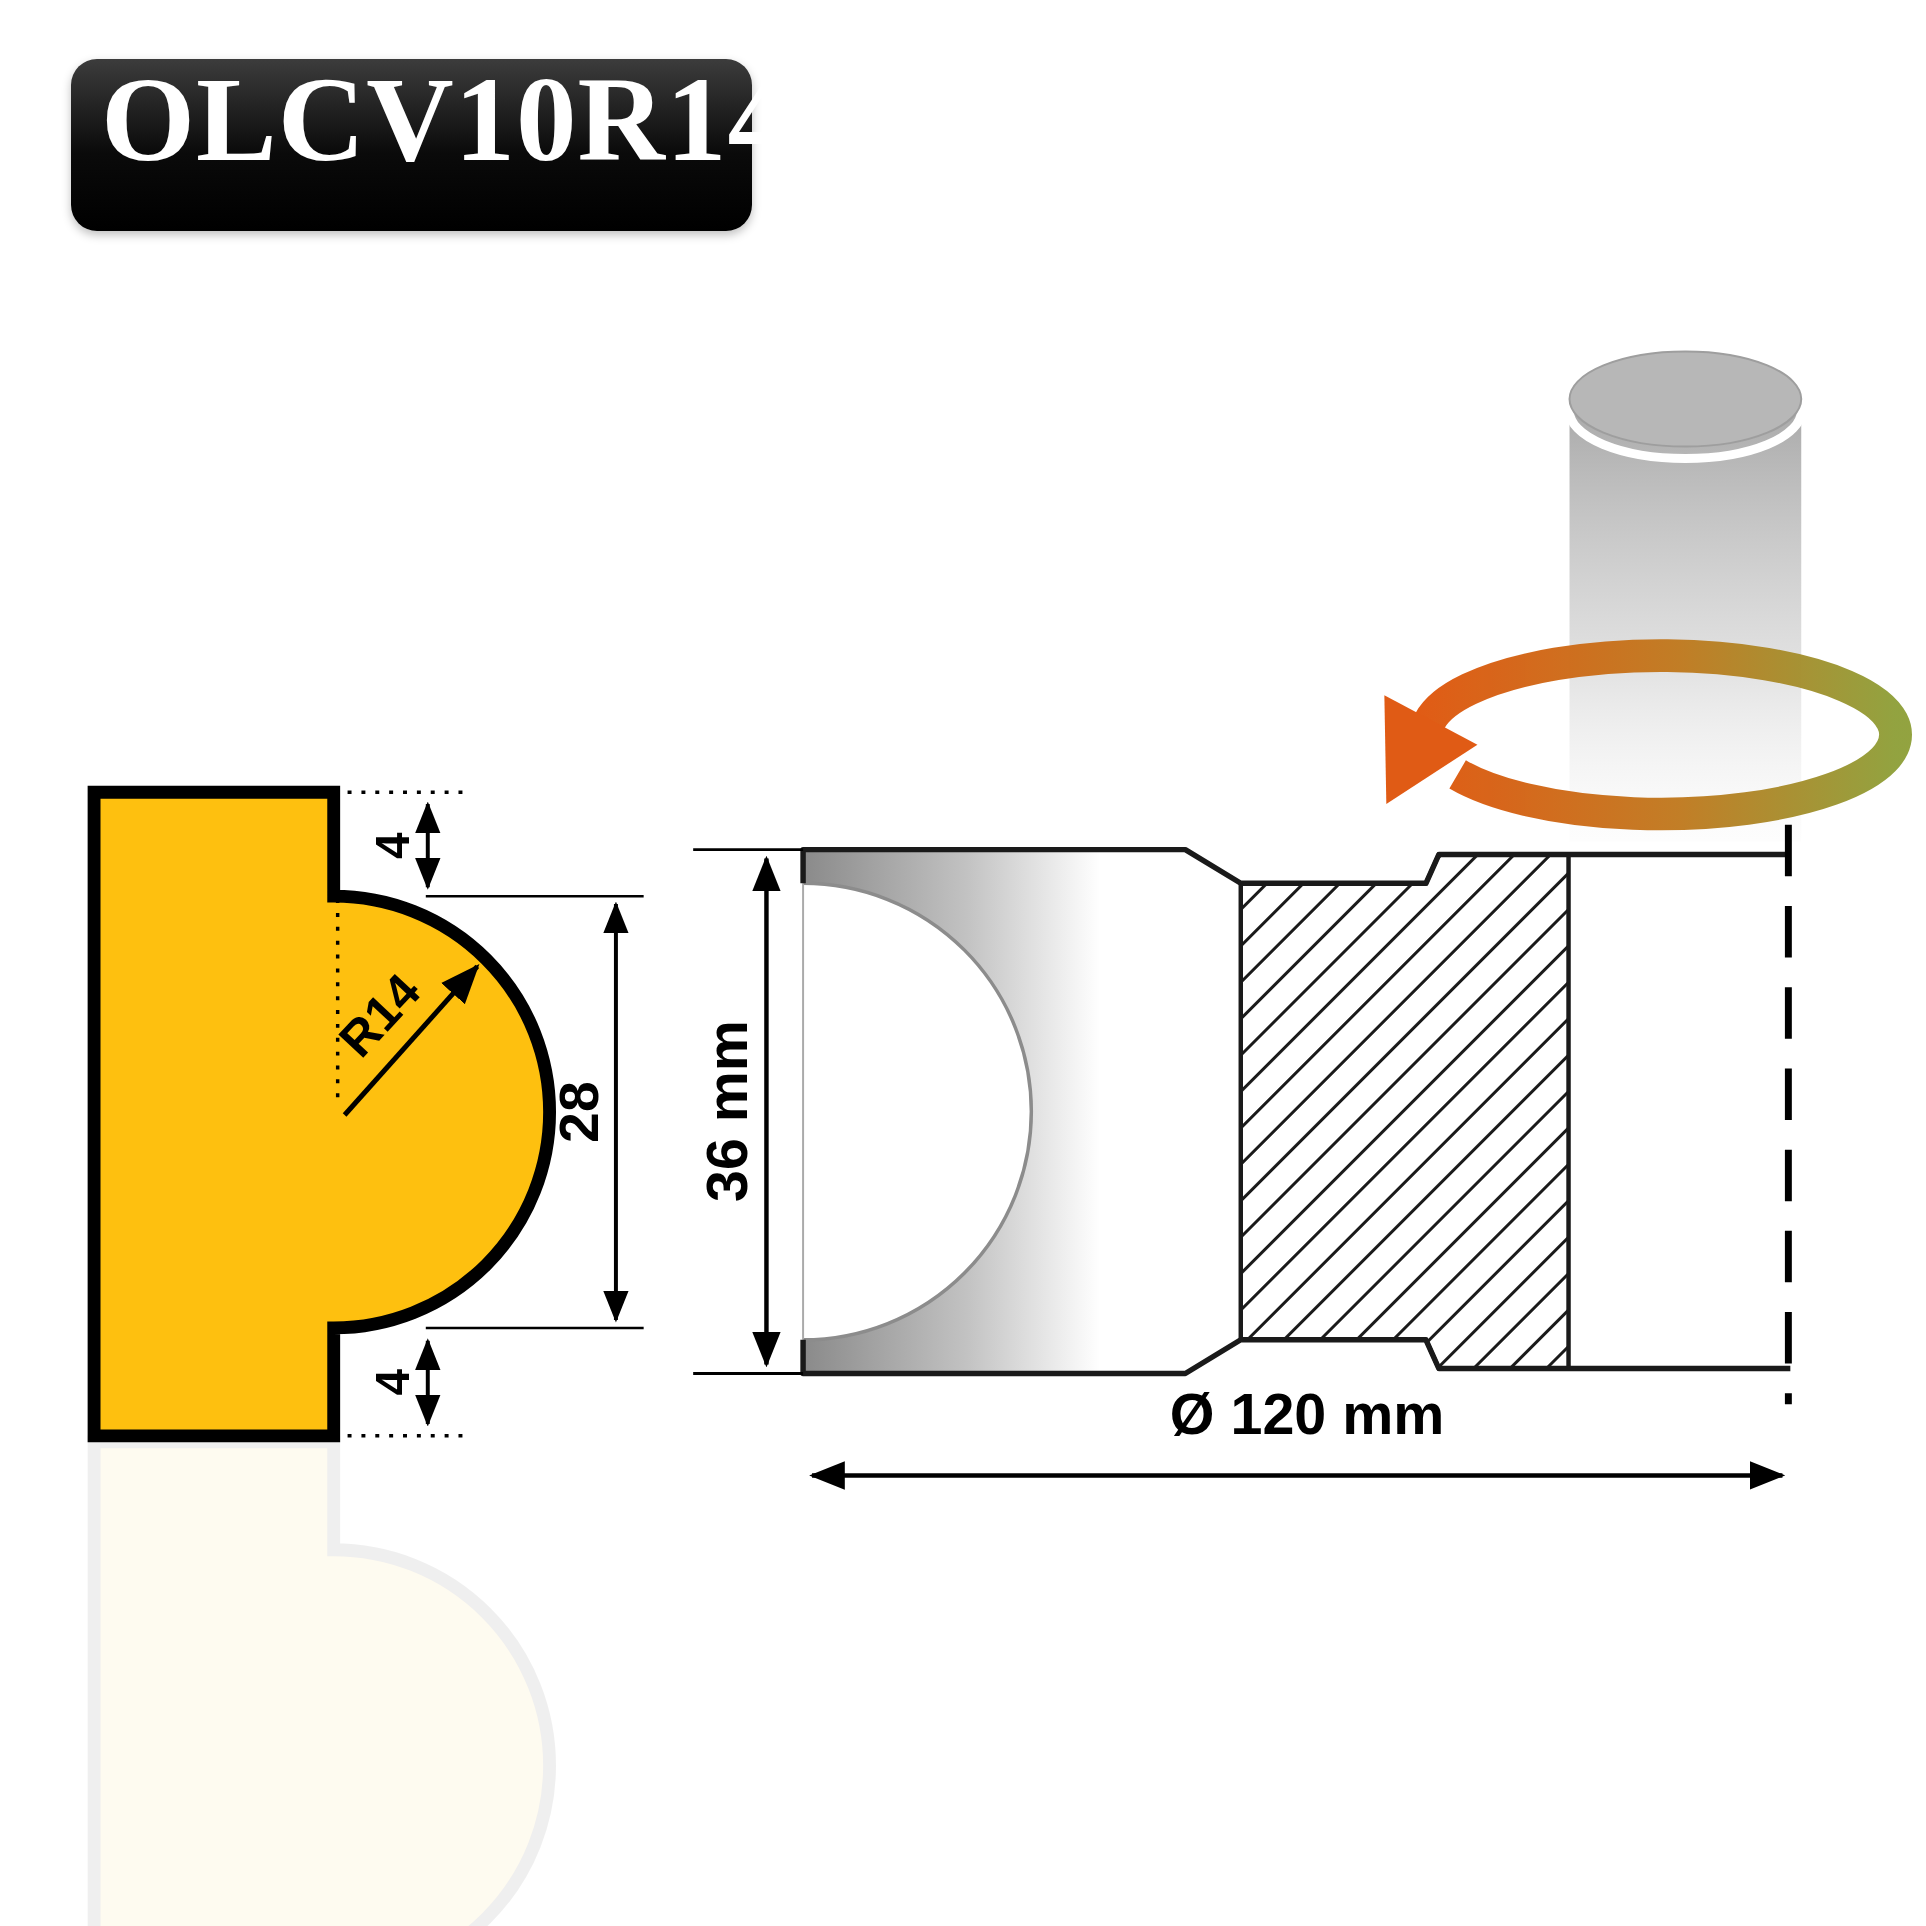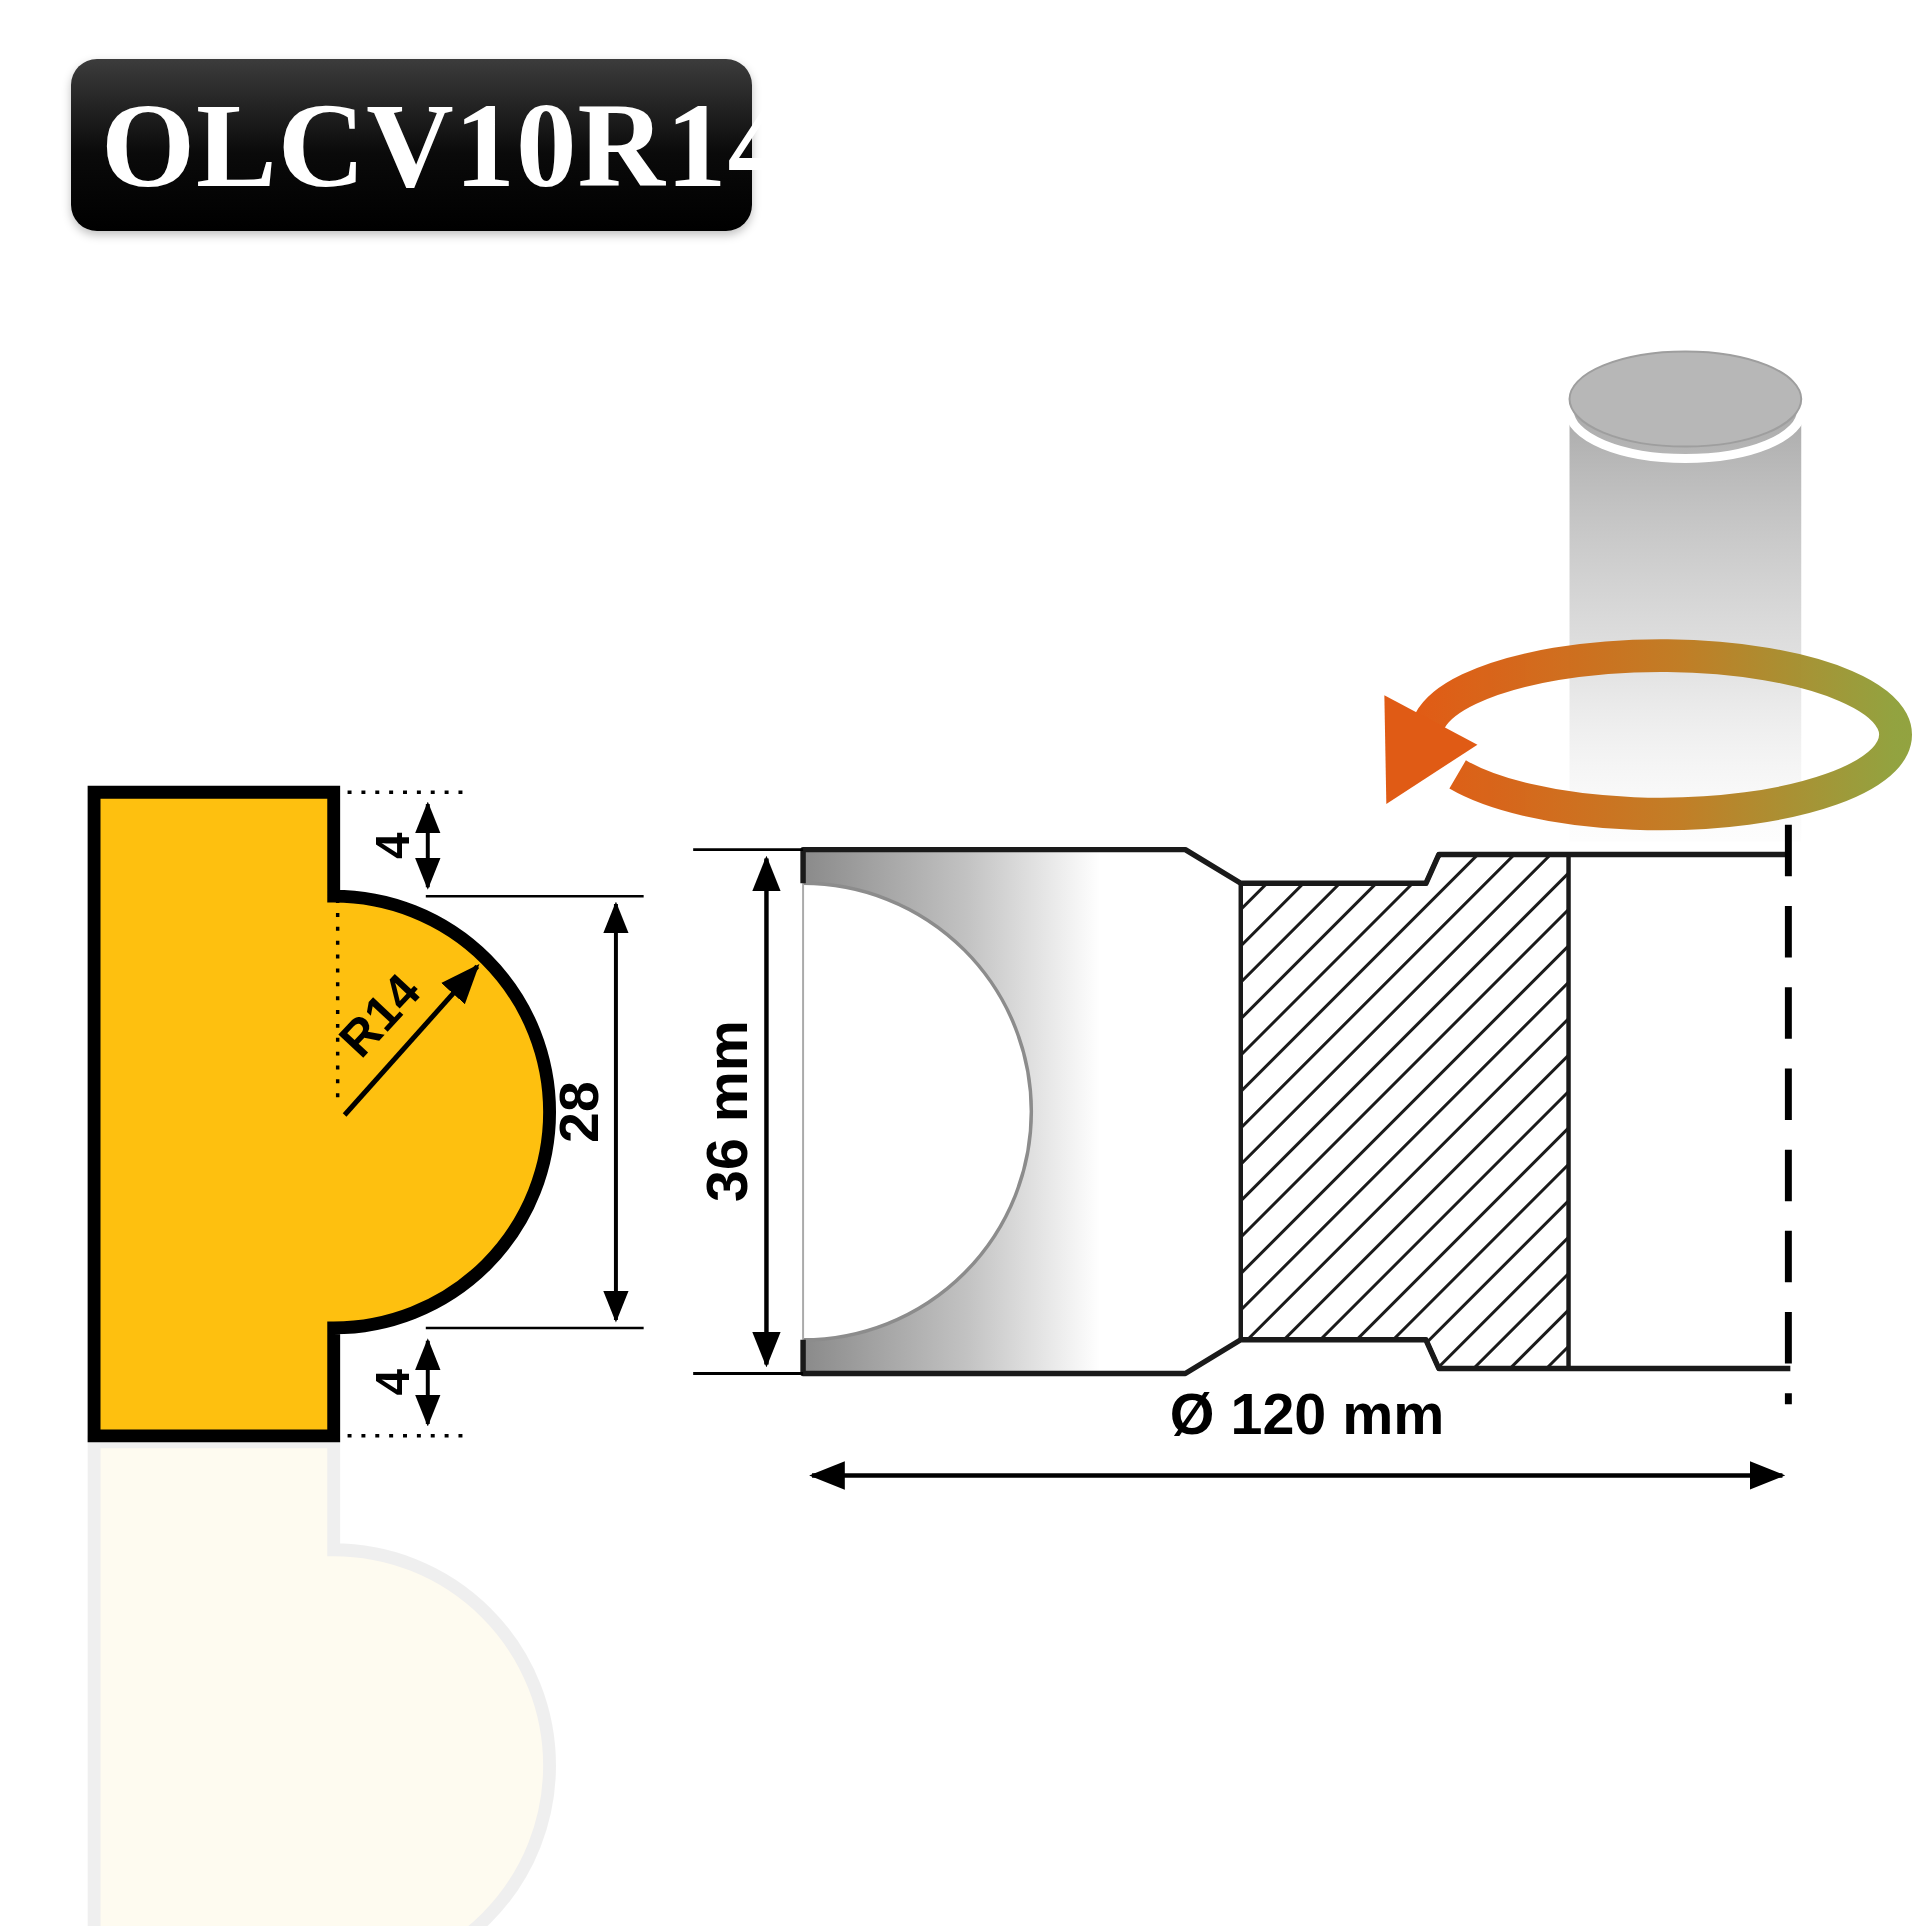--- a/index.html
+++ b/index.html
@@ -20,21 +20,20 @@
   }
   .badge {
     position: absolute;
     left: 71px;
     top: 59px;
     width: 681px;
     height: 172px;
     background: linear-gradient(180deg, #3c3c3c 0%, #0a0a0a 55%, #000000 100%);
     border-radius: 26px;
     display: flex;
-    align-items: center;
     padding-left: 30px;
     box-sizing: border-box;
     box-shadow: 0 4px 10px rgba(0,0,0,0.25);
   }
   .badge-text {
     color: #ffffff;
     font-family: "Liberation Serif", serif;
     font-weight: bold;
     font-size: 121px;
     letter-spacing: 1px;

